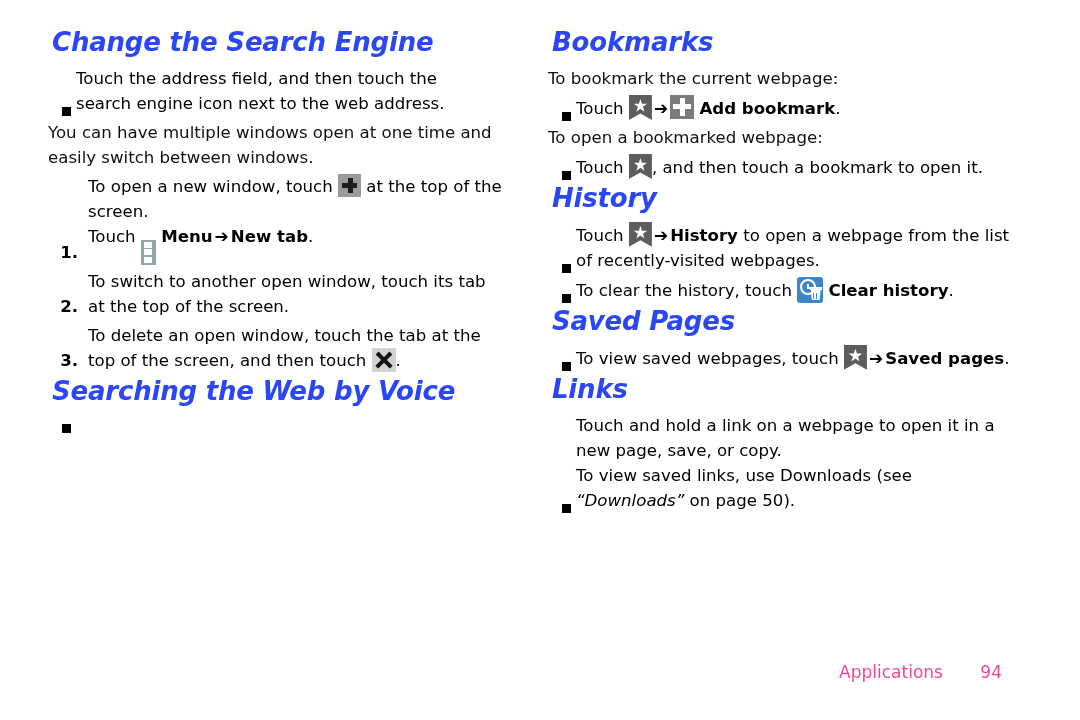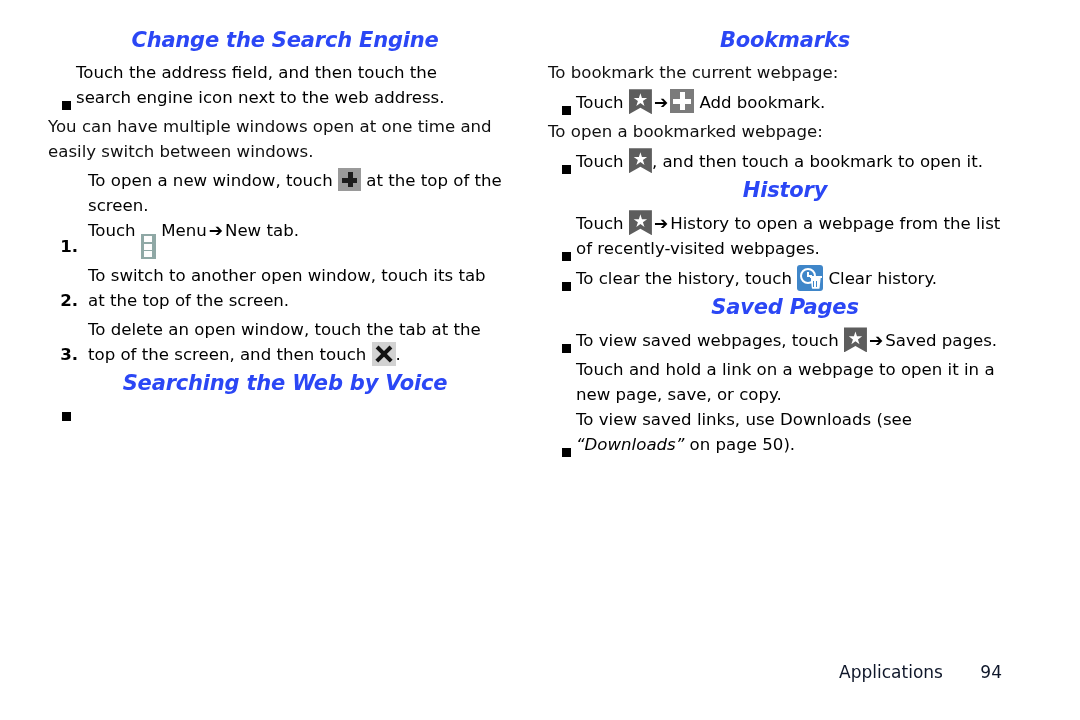--- a/index.html
+++ b/index.html
@@ -24,28 +24,27 @@
   .col {
     position: absolute;
     top: 28px;
     width: 470px;
   }
   .col-left  { left: 48px; }
   .col-right { left: 548px; }
 
   h2.section-head {
     font-family: "DejaVu Sans", sans-serif;
-    font-size: 21px;
+    font-size: 26px;
     font-style: italic;
     font-weight: bold;
     color: #2B47F5;
     margin: 0 0 8px 4px;
     letter-spacing: -0.2px;
     line-height: 1.15;
-    text-align: center;
   }
   .gap-top { margin-top: 21px; }
   .gap-top-sm { margin-top: 15px; }
 
   p.body-text {
     font-family: "DejaVu Sans", sans-serif;
     font-size: 16.6px;
     line-height: 25px;
     margin: 0 0 2px 0;
     color: #101010;
@@ -84,21 +83,21 @@
   }
   .bullet-body {
     flex: 1 1 auto;
     font-family: "DejaVu Sans", sans-serif;
     font-size: 16.6px;
     line-height: 25px;
   }
   .bullet-body.narrow { max-width: 418px; }
   .sub-line { display: block; }
 
-  b, .bold { font-weight: normal; }
+  b, .bold { font-weight: bold; }
   .ital { font-style: italic; }
 
   
   .ico {
     display: inline-block;
     vertical-align: -5px;
     position: relative;
   }
   .ico-plus-dark {
     width: 23px; height: 23px;
@@ -269,21 +268,21 @@
 
   
   .footer {
     position: absolute;
     left: 0; right: 0;
     bottom: 38px;
     text-align: right;
     padding-right: 78px;
     font-family: "DejaVu Sans", sans-serif;
     font-size: 17px;
-    color: #0f172a;
+    color: #ec4899;
   }
   .footer .pg { display: inline-block; margin-left: 32px; }
 </style>
 </head>
 <body>
 
 <div class="page">
 
   <div class="col col-left">
 
@@ -397,20 +396,21 @@
     <div class="bullet-row">
       <span class="bullet-mark">
           <span class="sq"></span>
         </span>
       <span class="bullet-body">
         <span>To view saved webpages, touch</span>
         <span class="ico ico-bookmark"><span class="rib"></span><span class="star"></span></span><span class="arrow">➔</span><b>Saved pages</b><span>.</span>
       </span>
     </div>
 
+    <h2 class="section-head gap-top-sm">Links</h2>
 
     <div class="bullet-row">
       <span class="bullet-mark">
           <span class="sq"></span>
         </span>
       <span class="bullet-body">
         <span>Touch and hold a link on a webpage to open it in a new page, save, or copy.</span>
         <span class="sub-line">
           <span>To view saved links, use Downloads (see</span>
           <span class="ital">“Downloads”</span>

